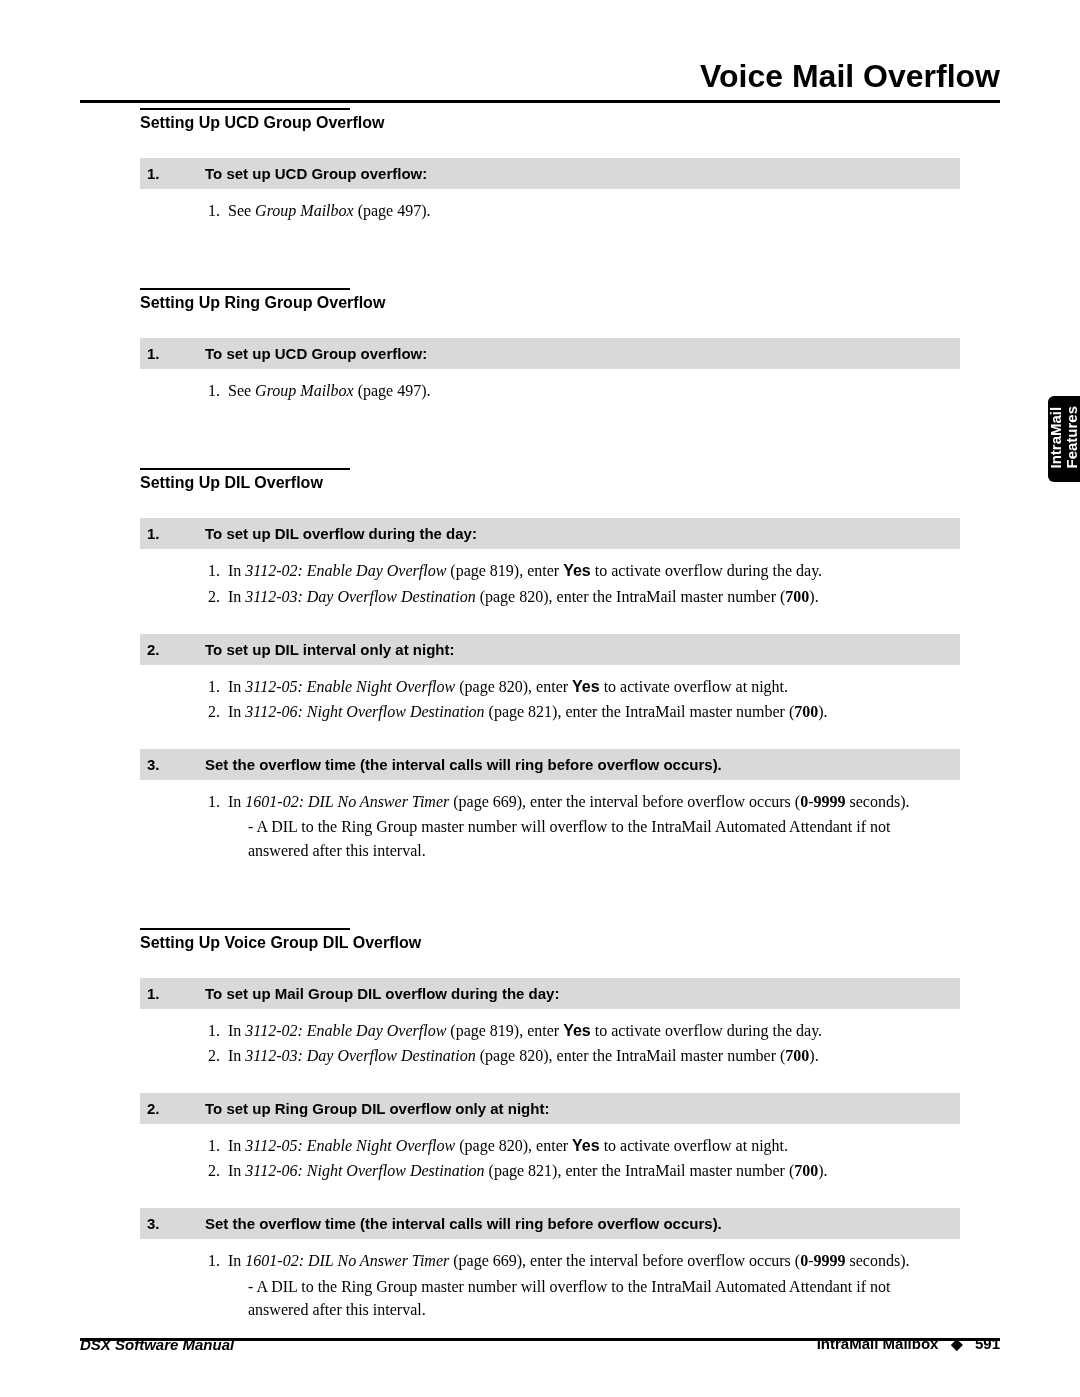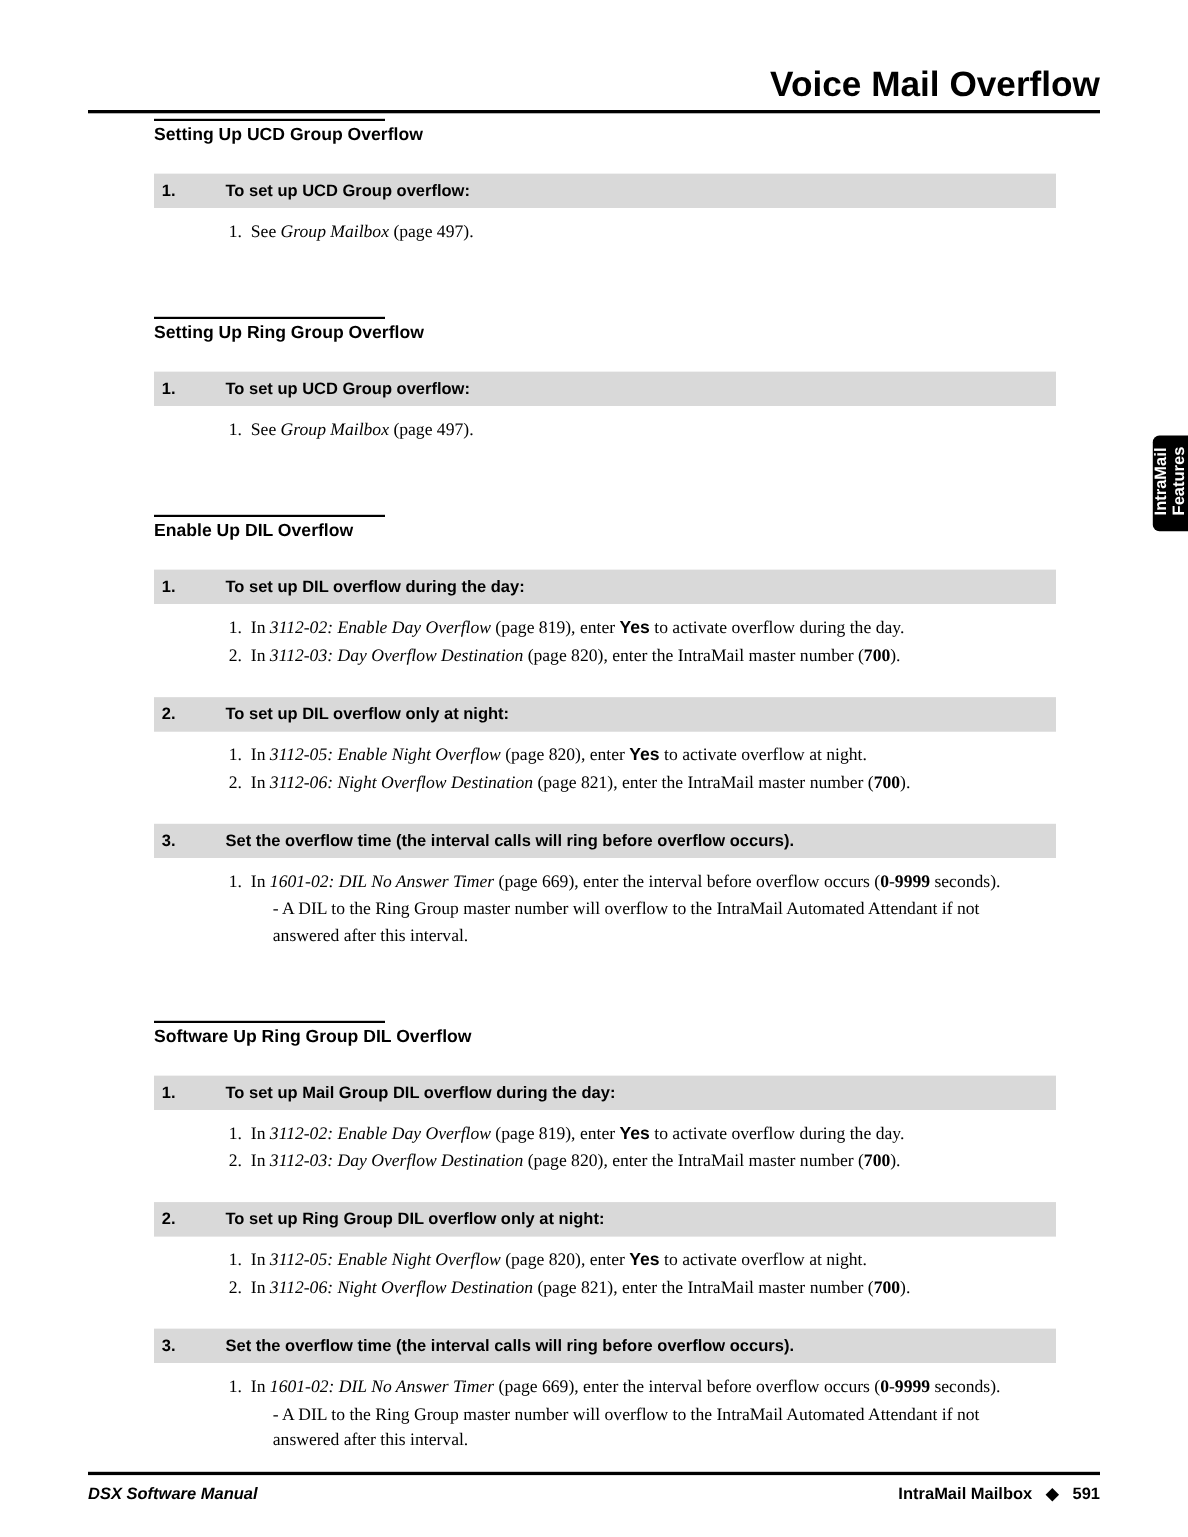--- a/index.html
+++ b/index.html
@@ -122,21 +122,21 @@
     position: absolute;
     left: 80px;
     right: 80px;
     bottom: 56px;
     border-top: 3px solid #000;
   }
   .footer {
     position: absolute;
     left: 80px;
     right: 80px;
-    bottom: 30px;
+    bottom: 44px;
     display: flex;
     justify-content: space-between;
     font-family: Arial, Helvetica, sans-serif;
     font-size: 15px;
     align-items: center;
   }
   .footer .left {
     font-style: italic;
     font-weight: bold;
   }
@@ -187,34 +187,34 @@
         </div>
         <div class="step-body">
           <ol>
             <li>See <em>Group Mailbox</em> (page 497).</li>
           </ol>
         </div>
       </div>
       <div class="gap"></div>
       <div class="section">
         <div class="section-rule"></div>
-        <div class="section-head">Enable Up DIL Overflow</div>
+        <div class="section-head">Setting Up DIL Overflow</div>
         <div class="step-header">
           <div class="step-num">1.</div>
           <div class="step-titlecell">To set up DIL overflow during the day:</div>
         </div>
         <div class="step-body">
           <ol>
             <li>In <em>3112-02: Enable Day Overflow</em> (page 819), enter <b>Yes</b> to activate overflow during the day.</li>
             <li>In <em>3112-03: Day Overflow Destination</em> (page 820), enter the IntraMail master number (<span class="serif-bold">700</span>).</li>
           </ol>
         </div>
         <div class="step-header">
           <div class="step-num">2.</div>
-          <div class="step-titlecell">To set up DIL overflow only at night:</div>
+          <div class="step-titlecell">To set up DIL interval only at night:</div>
         </div>
         <div class="step-body">
           <ol>
             <li>In <em>3112-05: Enable Night Overflow</em> (page 820), enter <b>Yes</b> to activate overflow at night.</li>
             <li>In <em>3112-06: Night Overflow Destination</em> (page 821), enter the IntraMail master number (<span class="serif-bold">700</span>).</li>
           </ol>
         </div>
         <div class="step-header">
           <div class="step-num">3.</div>
           <div class="step-titlecell">Set the overflow time (the interval calls will ring before overflow occurs).</div>
@@ -223,21 +223,21 @@
           <ol>
             <li>In <em>1601-02: DIL No Answer Timer</em> (page 669), enter the interval before overflow occurs (<span class="serif-bold">0</span>-<span class="serif-bold">9999</span> seconds).<ul class="sublist">
                 <li>A DIL to the Ring Group master number will overflow to the IntraMail Automated Attendant if not answered after this interval.</li>
               </ul></li>
           </ol>
         </div>
       </div>
       <div class="gap"></div>
       <div class="section">
         <div class="section-rule"></div>
-        <div class="section-head">Software Up Ring Group DIL Overflow</div>
+        <div class="section-head">Setting Up Voice Group DIL Overflow</div>
         <div class="step-header">
           <div class="step-num">1.</div>
           <div class="step-titlecell">To set up Mail Group DIL overflow during the day:</div>
         </div>
         <div class="step-body">
           <ol>
             <li>In <em>3112-02: Enable Day Overflow</em> (page 819), enter <b>Yes</b> to activate overflow during the day.</li>
             <li>In <em>3112-03: Day Overflow Destination</em> (page 820), enter the IntraMail master number (<span class="serif-bold">700</span>).</li>
           </ol>
         </div>

